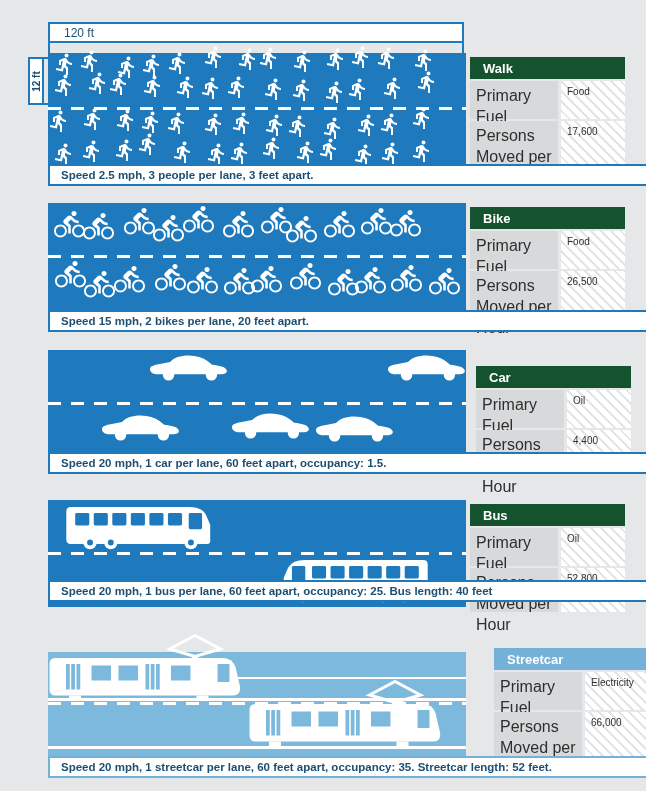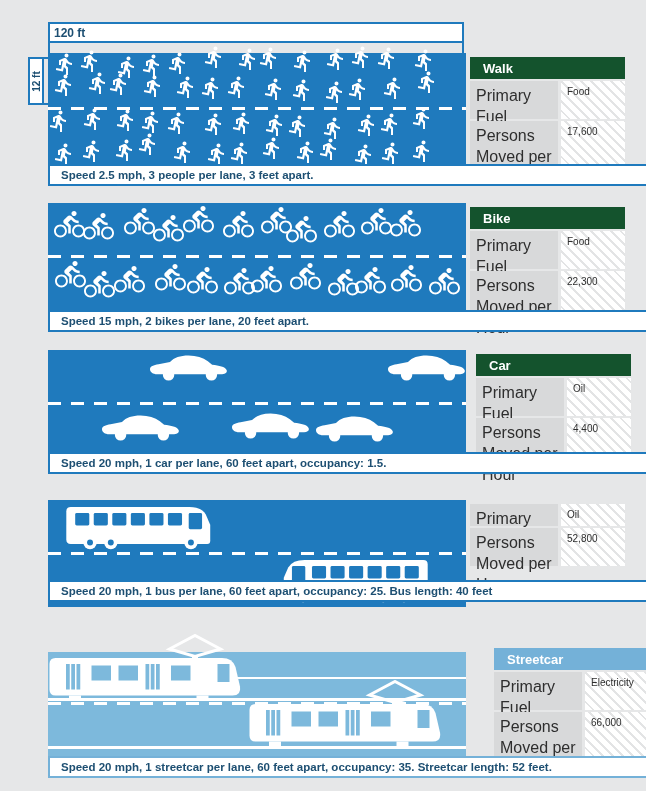--- a/index.html
+++ b/index.html
@@ -21,31 +21,31 @@
   .wireline{position:absolute;background:#fff;}
   
   .caption{position:absolute;left:48px;width:642px;height:22px;background:#fff;
            border:2px solid #1f7abd;box-sizing:border-box;display:flex;align-items:center;
            padding-left:11px;font-size:11.5px;font-weight:bold;color:#1d4f72;white-space:nowrap;}
   .caption.light{border-color:#74b1d8;}
   .c-walk{top:164px;} .c-bike{top:310px;text-align:center;} .c-car{top:452px;} .c-bus{top:580px;} .c-sc{top:756px;}
   
   .panel{position:absolute;left:470px;width:155px;display:grid;
          grid-template-columns:88px 64px;grid-template-rows:22px 38px 44px;gap:2px 3px;}
-  .p-walk{top:57px;} .p-bike{top:207px;} .p-car{top:354px;padding-left:6px;} .p-bus{top:504px;} .p-sc{top:648px;padding-left:24px;}
+  .p-walk{top:57px;} .p-bike{top:207px;} .p-car{top:366px;padding-left:6px;} .p-bus{top:504px;} .p-sc{top:648px;padding-left:24px;}
   .phead{grid-column:1/3;background:#14532d;color:#fff;font-weight:bold;font-size:13px;
          display:flex;align-items:center;padding-left:13px;}
   .phead.light{background:#74b1d8;}
   .plabel{background:#d8d9da;font-size:16px;color:#2e2e2e;padding:5px 6px;line-height:1.3;box-sizing:border-box;}
   .pval{background:repeating-linear-gradient(45deg,#ffffff 0 5px,#e3e4e5 5px 7px);
         font-size:10px;color:#2e2e2e;padding:5px 6px;box-sizing:border-box;white-space:nowrap;}
   
   .ruler{position:absolute;left:48px;top:22px;width:416px;height:21px;background:#fff;
          border:2px solid #1f7abd;box-sizing:border-box;display:flex;align-items:center;
-         padding-left:4px;font-weight:bold;font-size:12px;color:#1d4f72;}
+         padding-left:14px;font-weight:normal;font-size:12px;color:#1d4f72;}
   .tick{position:absolute;background:#1f7abd;}
   .tick-l{left:48px;top:41px;width:2px;height:12px;}
   .tick-r{left:462px;top:41px;width:2px;height:12px;}
   .lanew{position:absolute;left:28px;top:57px;width:16px;height:48px;background:#fff;
          border:2px solid #1f7abd;box-sizing:border-box;display:flex;align-items:center;justify-content:center;}
   .lanew span{transform:rotate(-90deg);font-size:10px;font-weight:bold;color:#1d4f72;white-space:nowrap;}
   .lanew-t1{left:42px;top:57px;width:6px;height:2px;}
   .lanew-t2{left:42px;top:103px;width:6px;height:2px;}
 </style>
 </head>
@@ -306,21 +306,21 @@
           <path fill="#fff" d="M15.5 5.5c1.1 0 2-.9 2-2s-.9-2-2-2-2 .9-2 2 .9 2 2 2zM5 12c-2.8 0-5 2.2-5 5s2.2 5 5 5 5-2.2 5-5-2.2-5-5-5zm0 8.5c-1.9 0-3.5-1.6-3.5-3.5s1.6-3.5 3.5-3.5 3.5 1.6 3.5 3.5-1.6 3.5-3.5 3.5zm5.8-10l2.4-2.4.8.8c1.3 1.3 3 2.1 5.1 2.1V9c-1.5 0-2.7-.6-3.6-1.5l-1.9-1.9c-.5-.4-1-.6-1.6-.6s-1.1.2-1.4.6L7.8 8.4c-.4.4-.6.9-.6 1.4 0 .6.2 1.1.6 1.4L11 14v5h2v-6.2l-2.2-2.3zM19 12c-2.8 0-5 2.2-5 5s2.2 5 5 5 5-2.2 5-5-2.2-5-5-5zm0 8.5c-1.9 0-3.5-1.6-3.5-3.5s1.6-3.5 3.5-3.5 3.5 1.6 3.5 3.5-1.6 3.5-3.5 3.5z"></path>
         </svg>
       </div>
     <div class="dash d-mid"></div>
   </div>
   <div class="panel p-bike">
     <div class="phead">Bike</div>
     <div class="plabel">Primary Fuel</div>
     <div class="pval">Food</div>
     <div class="plabel">Persons Moved per Hour</div>
-    <div class="pval">22,300</div>
+    <div class="pval">26,500</div>
   </div>
   <div class="caption c-bike">Speed 15 mph, 2 bikes per lane, 20 feet apart.</div>
 
   <div class="band b-car">
     <div class="lane-icons">
         <svg class="ic" style="left:98px;top:2px" width="88" height="30" viewBox="0 0 120 42">
           <path fill="#fff" d="M14 31c-6 0-10-3-10-7 0-4 5-6 12-7l16-3c6-6 14-9 26-9 11 0 20 3 27 8l6 5c10 1 18 3 20 7 2 3-1 6-6 6z"></path>
    <circle cx="30" cy="32" r="8" fill="#fff"></circle>
           <circle cx="90" cy="32" r="8" fill="#fff"></circle>
         </svg>
@@ -387,20 +387,21 @@
           <circle cx="34" cy="52" r="4" fill="#1f7abd"></circle>
      <circle cx="62" cy="52" r="9" fill="#fff"></circle>
           <circle cx="62" cy="52" r="4" fill="#1f7abd"></circle>
      <circle cx="170" cy="52" r="9" fill="#fff"></circle>
           <circle cx="170" cy="52" r="4" fill="#1f7abd"></circle>
         </svg>
       </div>
     <div class="dash d-mid"></div>
   </div>
   <div class="panel p-bus">
+    <div class="phead">Bus</div>
     <div class="plabel">Primary Fuel</div>
     <div class="pval">Oil</div>
     <div class="plabel">Persons Moved per Hour</div>
     <div class="pval">52,800</div>
   </div>
   <div class="caption c-bus">Speed 20 mph, 1 bus per lane, 60 feet apart, occupancy: 25. Bus length: 40 feet</div>
 
   <div class="band b-sc light">
     <div class="lane-icons">
         <div class="wireline" style="top:25px;left:135px;right:0px;height:2px"></div>

